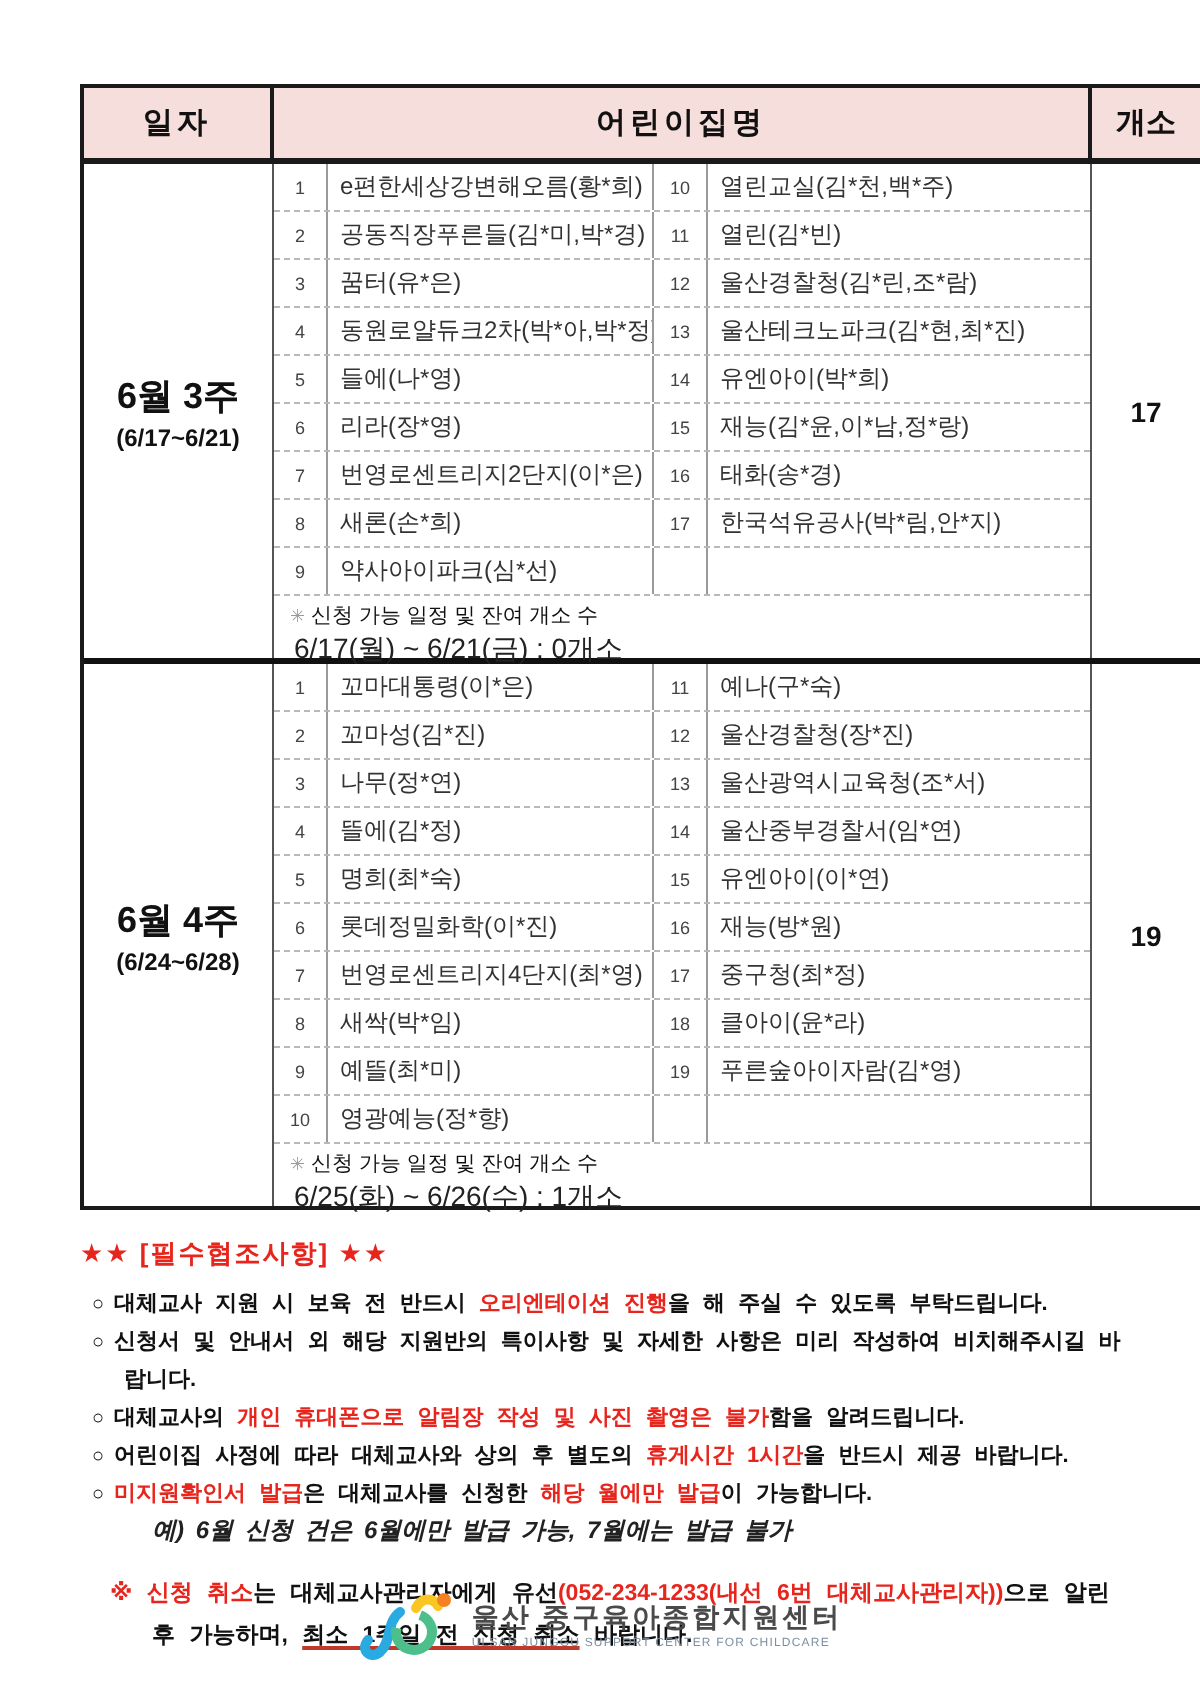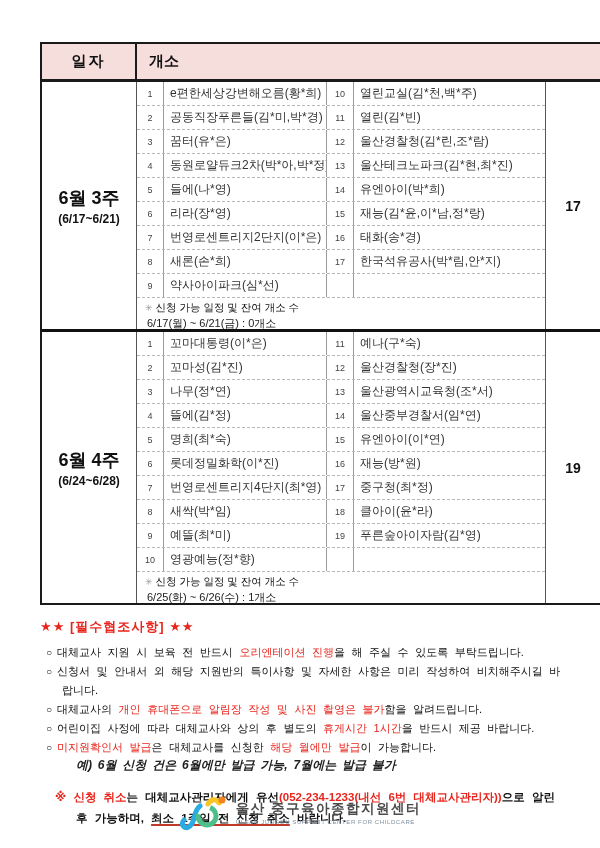--- a/index.html
+++ b/index.html
@@ -22,47 +22,48 @@
   .date-range { font-size:12px; margin-top:2px; }
   .mid { flex:1; border-right:1.5px solid #555; }
   .row { display:flex; height:24px; border-bottom:1px dashed #b8b8b8; }
   .cell { display:flex; align-items:center; }
   .num { width:27px; justify-content:center; font-size:9px; color:#444; border-right:1px solid #9a9a9a; }
   .nm { width:163px; padding-left:6px; font-size:12px; color:#333; border-right:1px solid #9a9a9a; white-space:nowrap; overflow:hidden; }
   .nm2 { flex:1; border-right:none; }
   .sec-footer { padding:3px 8px 4px 8px; height:31px; }
   .sf-title { font-size:10.5px; font-weight:normal; color:#111; }
   .sf-star { color:#9a9a9a; font-size:9px; margin-right:3px; }
-  .sf-value { font-size:11px; color:#222; margin-top:1px; padding-left:2px; }
+  .sf-value { font-size:14px; color:#222; margin-top:1px; padding-left:2px; }
   .count-cell { width:54px; display:flex; align-items:center; justify-content:center; font-weight:bold; font-size:14px; color:#111; }
 
   
   .notice { position:absolute; left:40px; top:618px; width:524px; }
   .notice-title { text-align:left; color:#e8251d; font-weight:bold; font-size:13px; margin-bottom:7px; letter-spacing:1px; }
-  .nline { font-size:11px; font-weight:normal; line-height:19px; color:#111; word-spacing:3.5px; padding-left:22px; text-indent:-16px; }
+  .nline { font-size:11px; font-weight:bold; line-height:19px; color:#111; word-spacing:3.5px; padding-left:22px; text-indent:-16px; }
   .bullet { margin-right:5px; font-size:10px; position:relative; top:-0.5px; }
   .red { color:#e8251d; }
   .example { font-size:12px; font-weight:bold; color:#222; padding-left:36px; line-height:17px; word-spacing:2.5px;font-style:italic; }
   .cancel-note { margin-top:13px; font-size:11.5px; font-weight:bold; line-height:21px; color:#111; word-spacing:4px; padding-left:36px; text-indent:-21px; }
   .u-red { text-decoration:underline; text-decoration-color:#c0392b; text-decoration-thickness:1.5px; text-underline-offset:2px; }
 
   
   .logo { position:absolute; left:0; right:0; top:793px; display:flex; align-items:center; justify-content:center; gap:9px; }
   .logo-text { text-align:left; }
   .logo-kr { font-size:13.5px; color:#4a4a4a; letter-spacing:1.5px; font-weight:bold; }
   .logo-en { font-size:6px; color:#7d8fa0; letter-spacing:0.6px; margin-top:1px; }
 </style>
 </head>
 <body>
 
 <div class="page">
 
   <div class="table">
     <div class="thead">
       <div class="th th-date">일자</div>
+      <div class="th th-name">어린이집명</div>
       <div class="th th-count">개소</div>
     </div>
 
     <div class="section">
       <div class="date-cell">
         <div class="date-week">6월 3주</div>
         <div class="date-range">(6/17~6/21)</div>
       </div>
       <div class="mid">
         <div>

